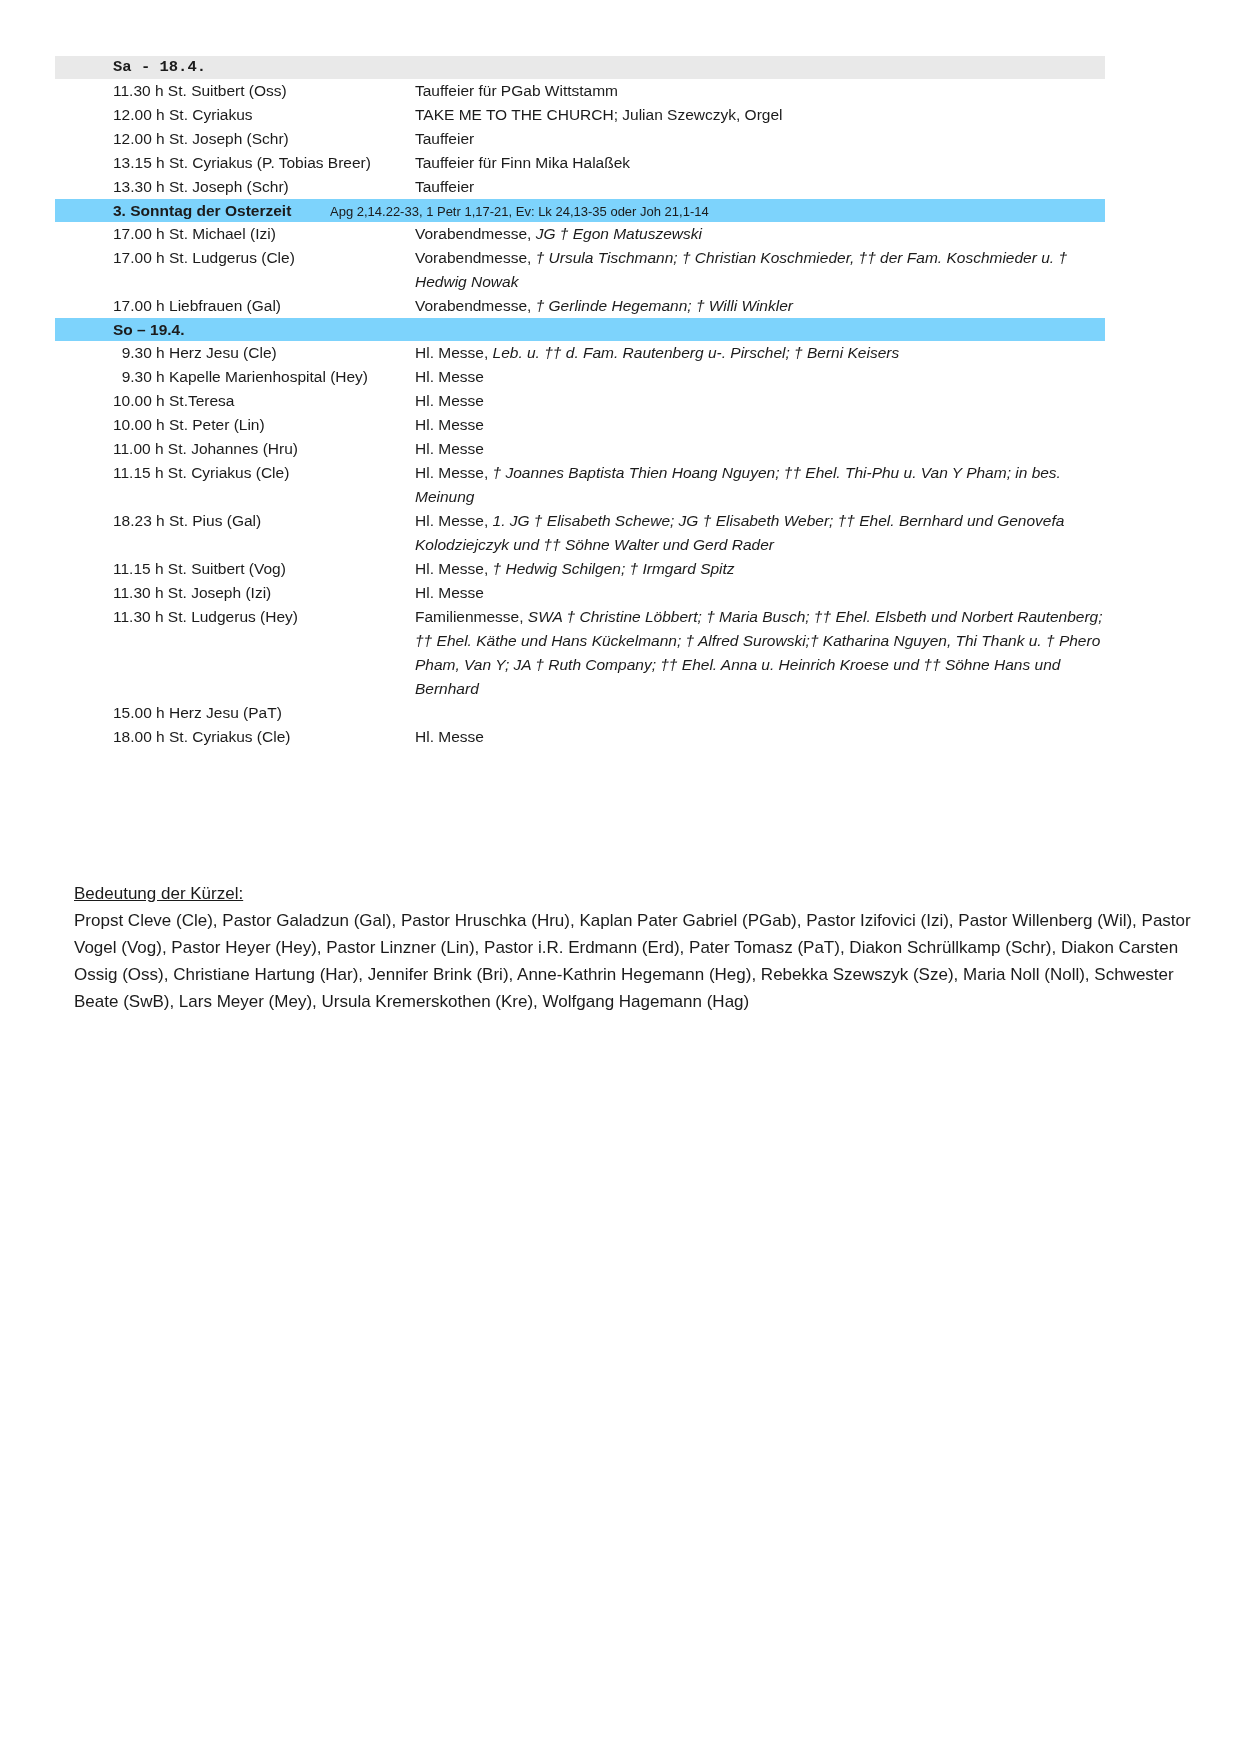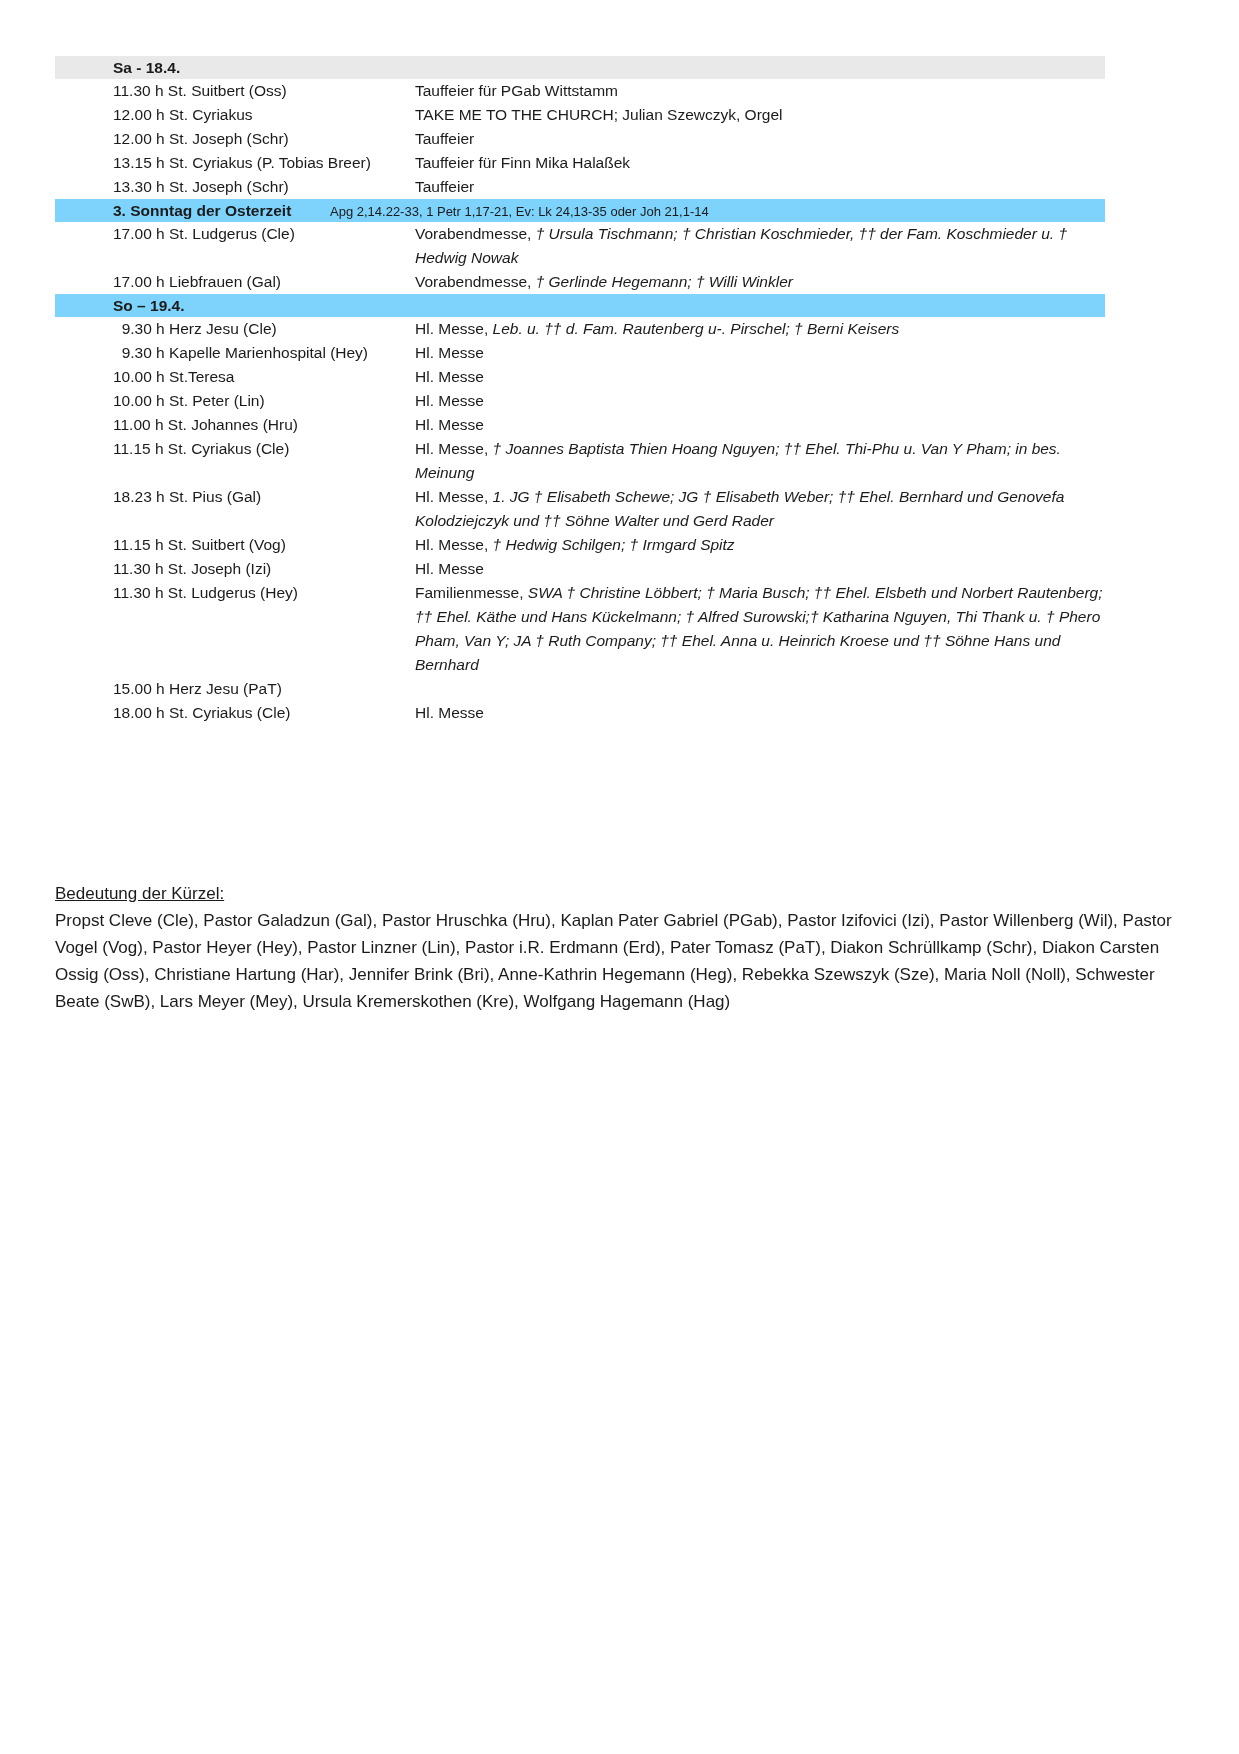--- a/index.html
+++ b/index.html
@@ -22,21 +22,21 @@
     left: 55px;
     width: 1050px;
   }
   .band {
     height: 23px;
     line-height: 23px;
     padding-left: 58px;
     box-sizing: border-box;
     white-space: nowrap;
   }
-  .band-gray { background: #e9e9e9; }
+  .band-gray { background: #e9e9e9; font-family: Liberation Mono, monospace; }
   .band-pink { background: #7dd3fc; }
   .band-title {
     display: inline-block;
     font-weight: bold;
     font-size: 15.5px;
     vertical-align: baseline;
   }
   .band-title.with-readings { min-width: 217px; }
   .band-readings {
     font-size: 13px;
@@ -54,21 +54,21 @@
     white-space: pre-wrap;
   }
   .cell-desc {
     flex: 1 1 auto;
     min-width: 0;
   }
   .cell-desc .it { font-style: italic; }
   .legend {
     position: absolute;
     top: 880px;
-    left: 55px;
+    left: 74px;
     width: 1135px;
     font-size: 17px;
     line-height: 27px;
   }
   .legend-title {
     text-decoration: underline;
   }
   .legend-body {
     margin-top: 0;
   }
@@ -97,20 +97,24 @@
           <div class="cell-time">13.15 h St. Cyriakus (P. Tobias Breer)</div>
           <div class="cell-desc"><span>Tauffeier für Finn Mika Halaßek</span></div>
         </div>
         <div class="row">
           <div class="cell-time">13.30 h St. Joseph (Schr)</div>
           <div class="cell-desc"><span>Tauffeier</span></div>
         </div>
       </div>
       <div class="section">
         <div class="band band-pink"><span class="band-title with-readings">3. Sonntag der Osterzeit</span><span class="band-readings">Apg 2,14.22-33, 1 Petr 1,17-21, Ev: Lk 24,13-35 oder Joh 21,1-14</span></div>
+        <div class="row">
+          <div class="cell-time">17.00 h St. Michael (Izi)</div>
+          <div class="cell-desc"><span>Vorabendmesse, </span><span class="it">JG † Egon Matuszewski</span></div>
+        </div>
         <div class="row">
           <div class="cell-time">17.00 h St. Ludgerus (Cle)</div>
           <div class="cell-desc"><span>Vorabendmesse, </span><span class="it">† Ursula Tischmann; † Christian Koschmieder, †† der Fam. Koschmieder u. † Hedwig Nowak</span></div>
         </div>
         <div class="row">
           <div class="cell-time">17.00 h Liebfrauen (Gal)</div>
           <div class="cell-desc"><span>Vorabendmesse, </span><span class="it">† Gerlinde Hegemann; † Willi Winkler</span></div>
         </div>
       </div>
       <div class="section">

